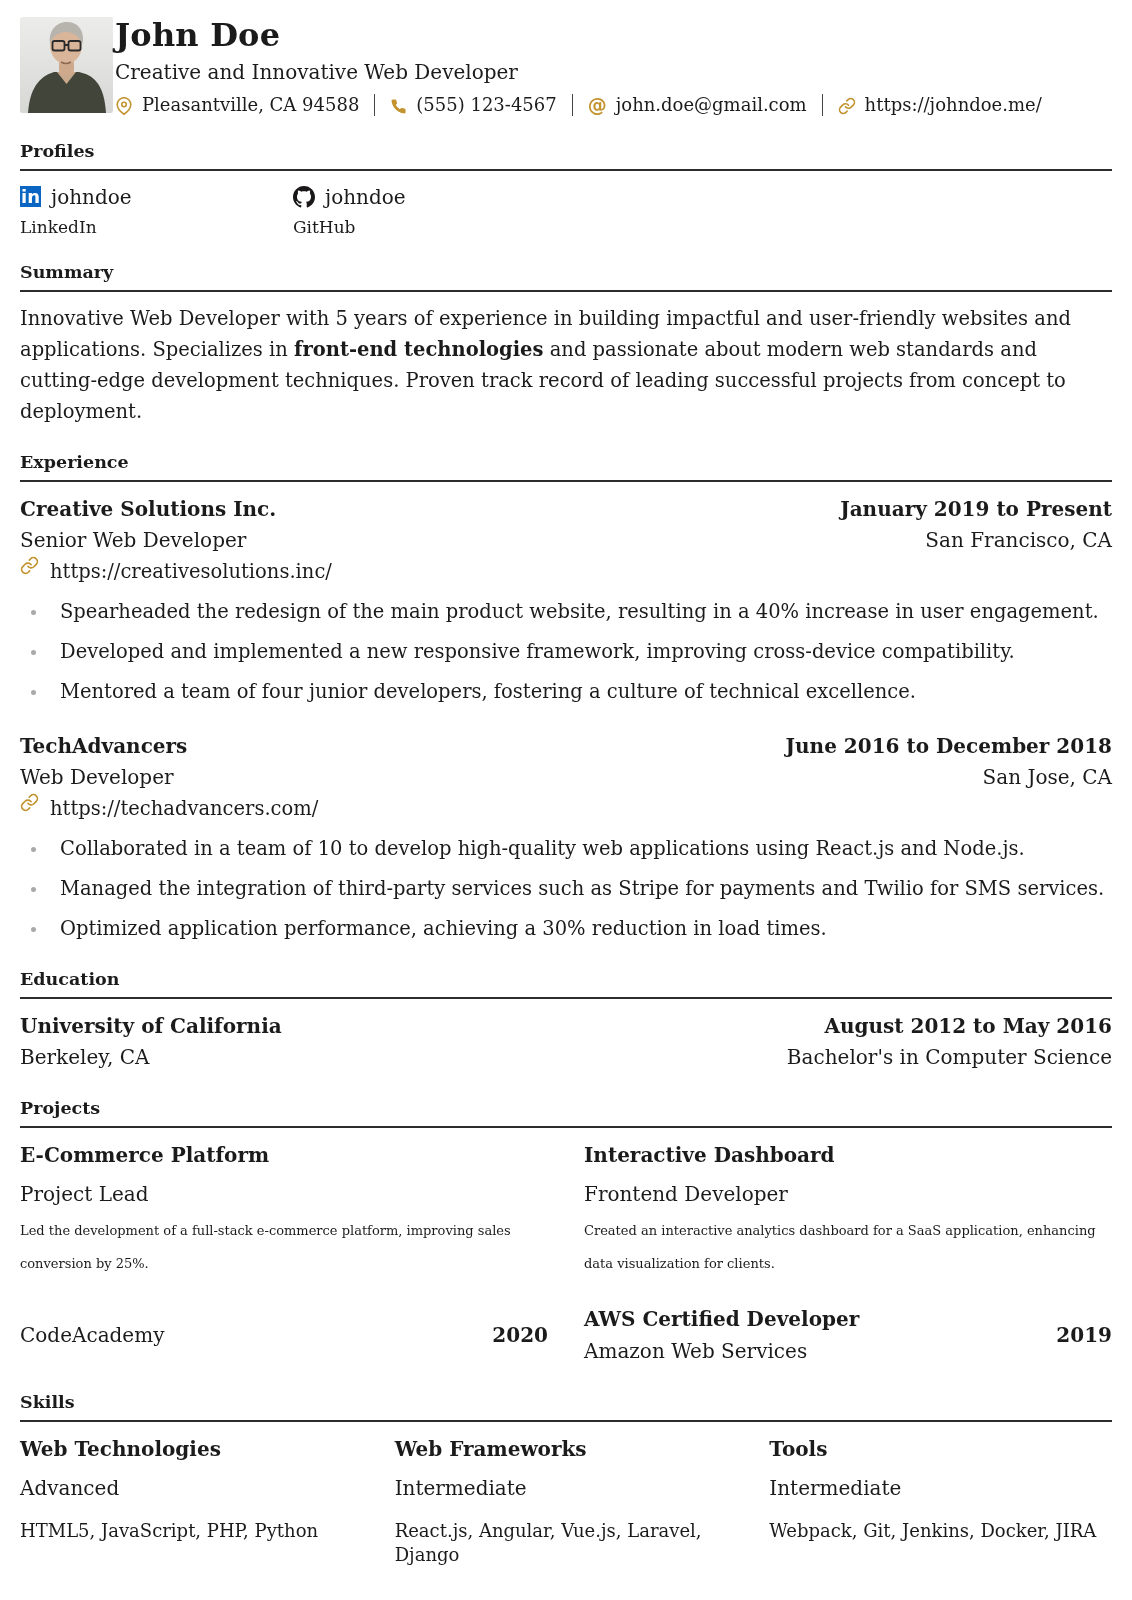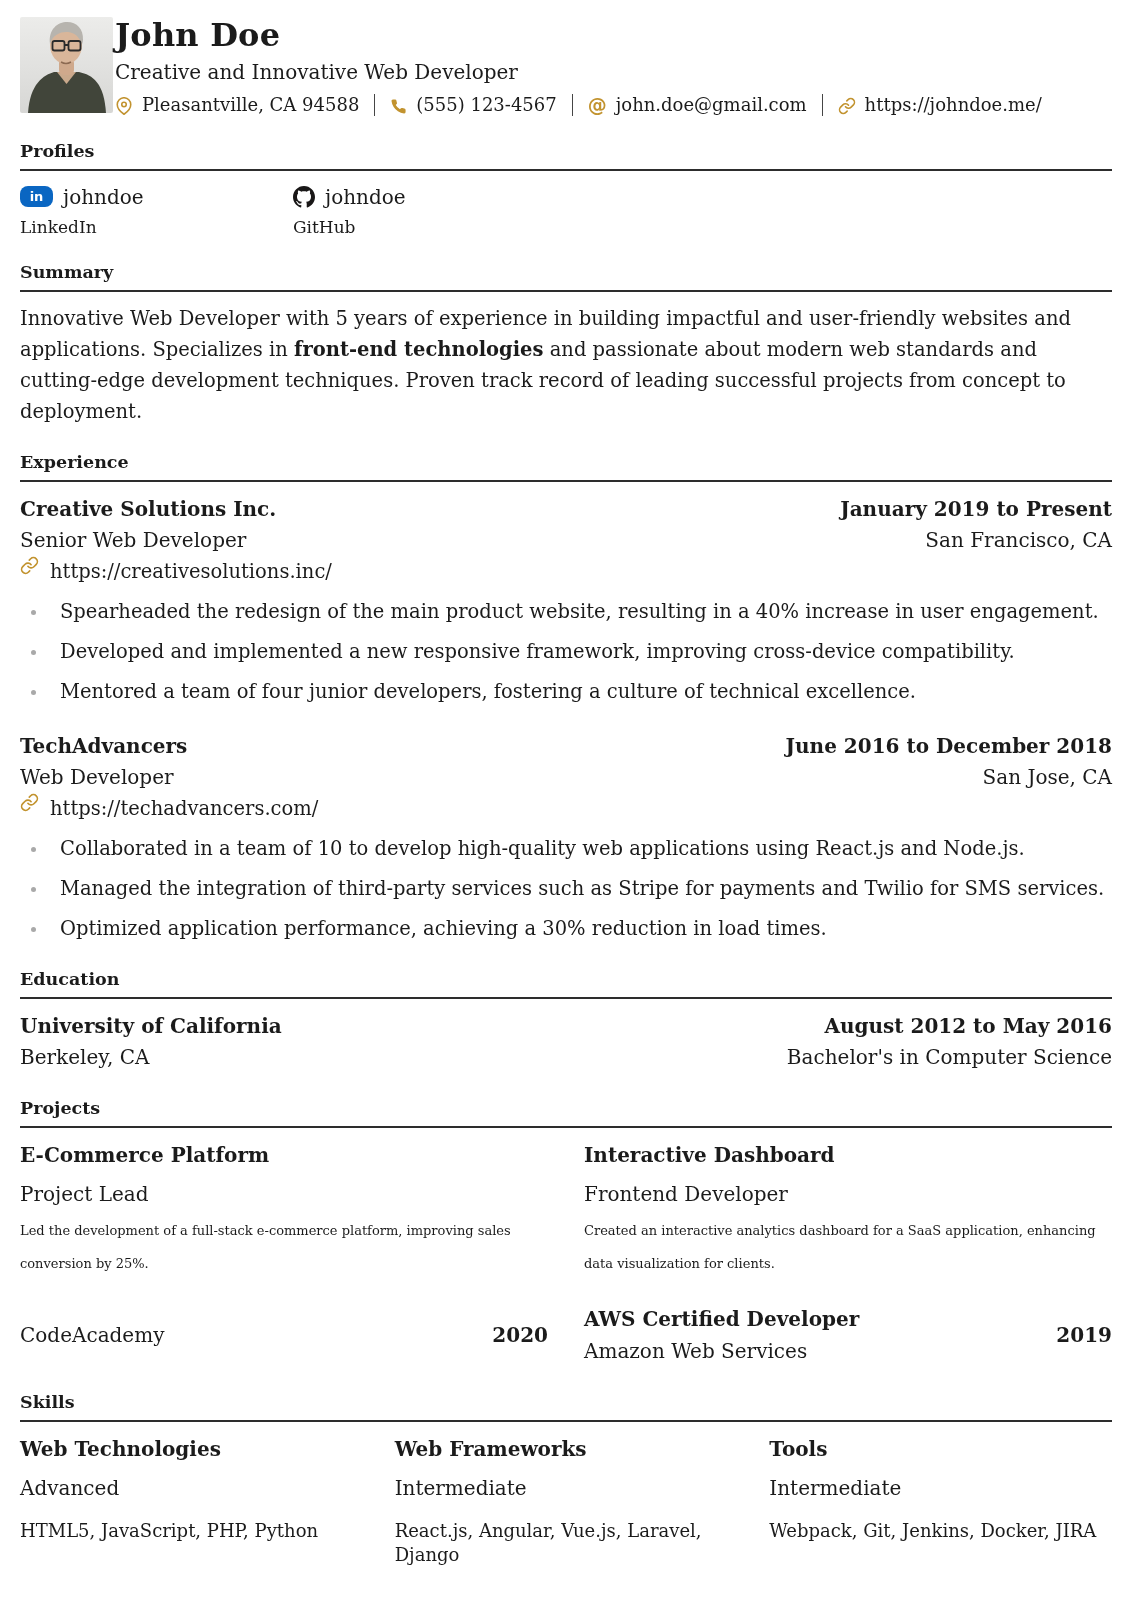--- a/index.html
+++ b/index.html
@@ -46,23 +46,23 @@
     border-bottom: 2.5px solid #2d2d2d;
   }
 
   
   .profiles-row {
     display: grid; grid-template-columns: repeat(4, 1fr);
     margin-top: 14px;
   }
   .profile-top { display: flex; align-items: center; gap: 10px; font-size: 20px; line-height: 24px; }
   .li-badge {
-    width: 33px; height: 21px; border-radius: 8px; background: #0a66c2;
+    width: 21px; height: 21px; border-radius: 0; background: #0a66c2;
     color: #ffffff; font-family: "DejaVu Sans", sans-serif;
-    font-size: 13px; font-weight: 700;
+    font-size: 18px; font-weight: 700;
     display: flex; align-items: center; justify-content: center;
     line-height: 1; flex: none;
   }
   .profile-label { font-size: 17px; margin-top: 8px; line-height: 20px; }
 
   
   .summary-text { margin-top: 11px; font-size: 19.5px; line-height: 31px; }
   .summary-text .bold { font-weight: 700; }
 
   

